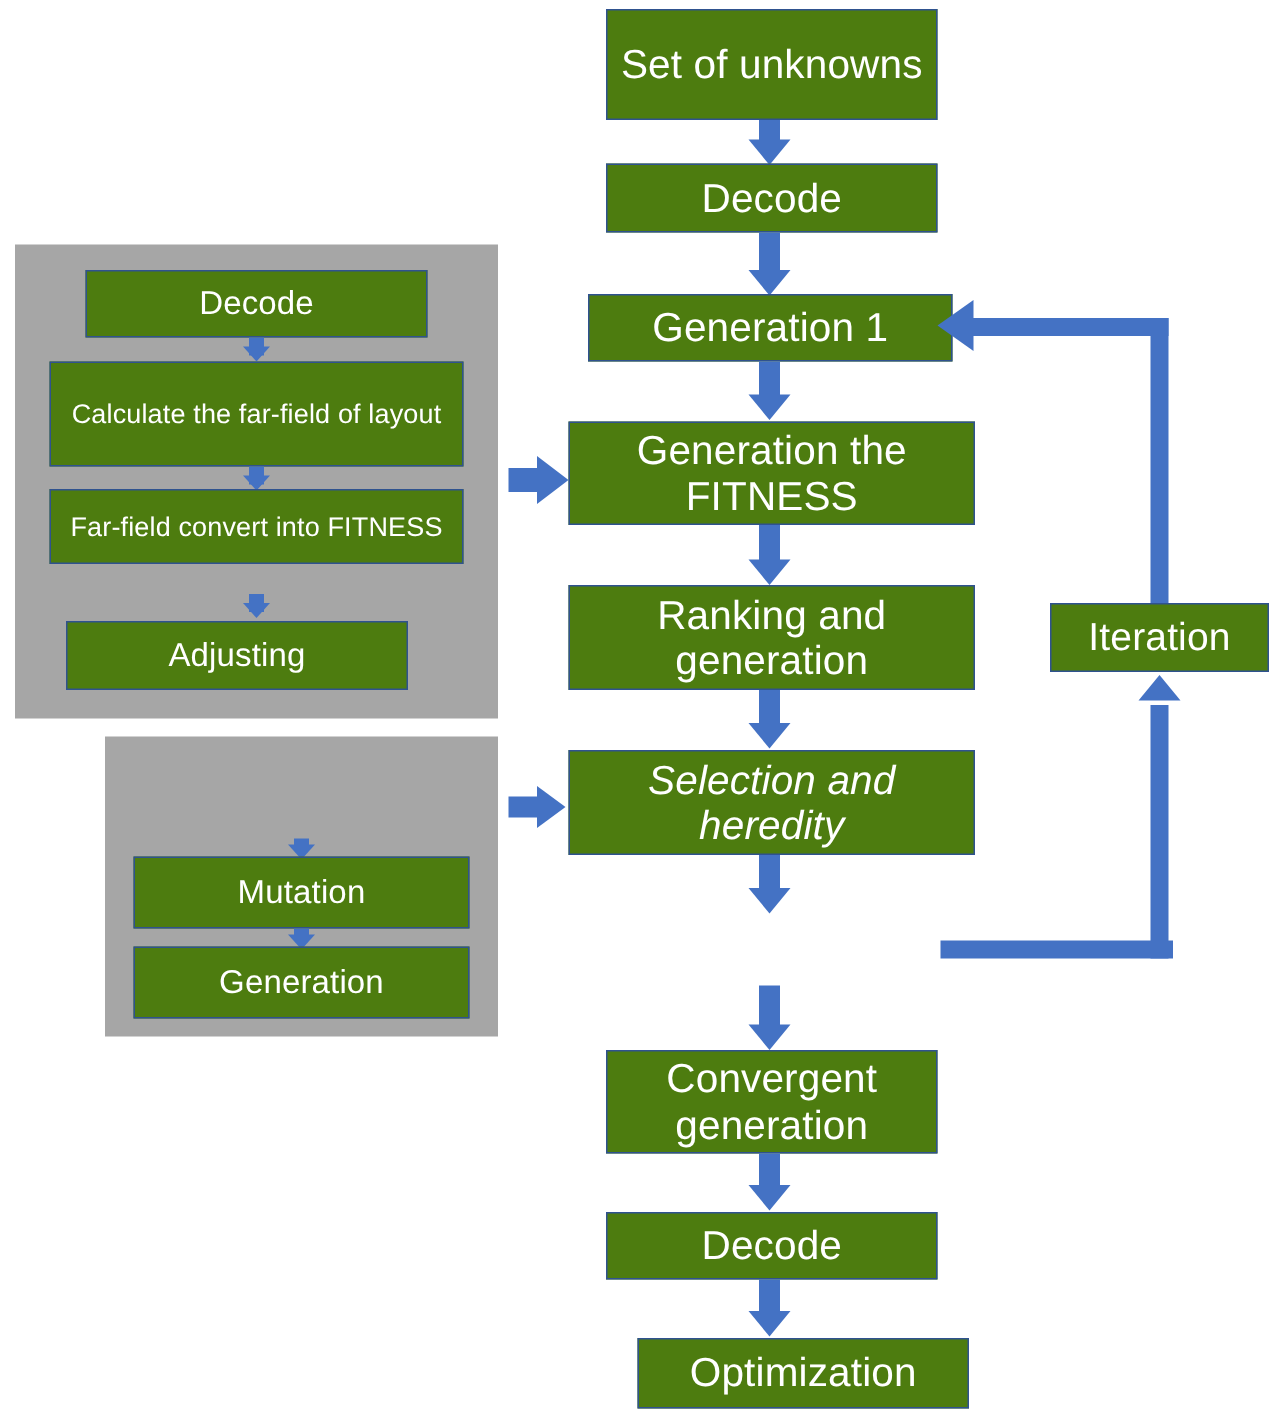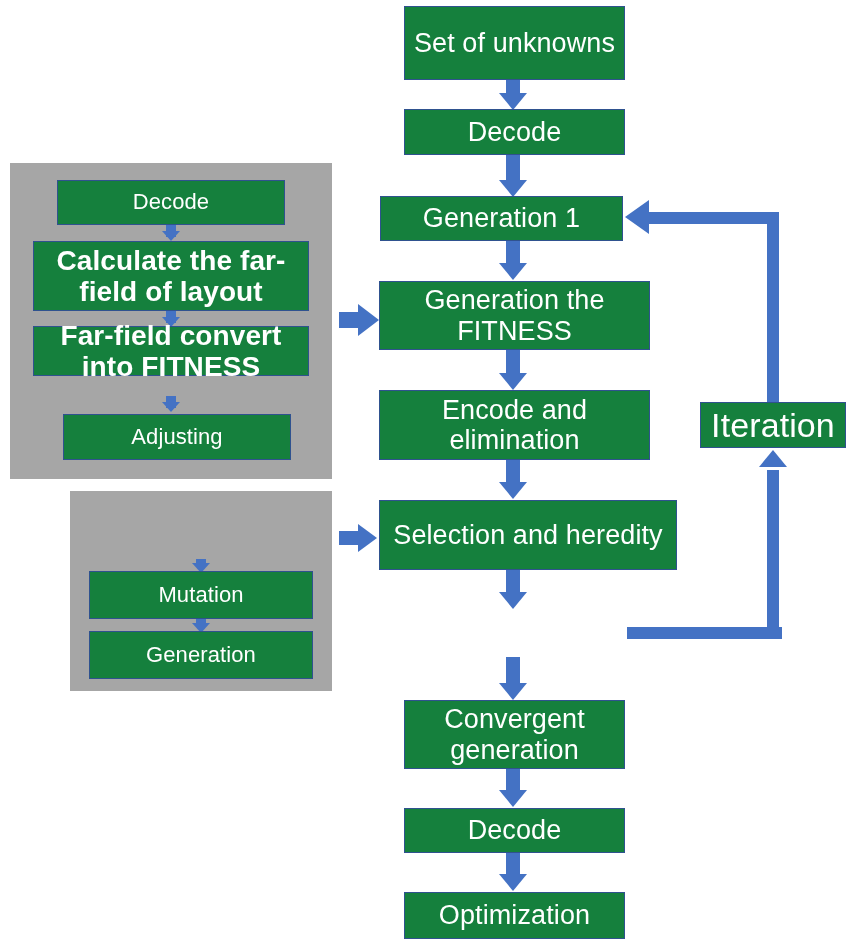--- a/index.html
+++ b/index.html
@@ -18,35 +18,35 @@
     overflow: hidden;
   }
   .gray-panel {
     position: absolute;
     background: #a6a6a6;
     box-sizing: border-box;
   }
   .node {
     position: absolute;
     box-sizing: border-box;
-    background: #15803d;
+    background: #4d7c0f;
     border: 1px solid #2f528f;
     color: #ffffff;
     display: flex;
     align-items: center;
     justify-content: center;
     text-align: center;
     line-height: 1.12;
     letter-spacing: 0.1px;
     padding: 0 4px;
   }
   .node.main      { font-size: 27px; }
-  .node.sub-large { font-size: 28px; font-weight: bold; }
+  .node.sub-large { font-size: 18px; }
   .node.sub-small { font-size: 22px; }
-  .node.iter      { font-size: 34px; }
+  .node.iter      { font-size: 26px; }
 
   
   .line {
     position: absolute;
     background: #4472c4;
   }
   .arrow-down {
     position: absolute;
     width: 0; height: 0;
     border-left: 14px solid transparent;
@@ -74,55 +74,55 @@
   <div class="node main" style="left:404px; top:6px; width:221px; height:74px;">Set of unknowns</div>
 
   <div class="line" style="left:506px; top:80px; width:14px; height:18px;"></div>
   <div class="arrow-down" style="left:499px; top:93px;"></div>
 
   <div class="node main" style="left:404px; top:109px; width:221px; height:46px;">Decode</div>
 
   <div class="line" style="left:506px; top:155px; width:14px; height:30px;"></div>
   <div class="arrow-down" style="left:499px; top:180px;"></div>
 
-  <div class="node main" style="left:380px; top:196px; width:243px; height:45px;">Generation 1</div>
+  <div class="node main" style="left:392px; top:196px; width:243px; height:45px;">Generation 1</div>
 
   <div class="line" style="left:506px; top:241px; width:14px; height:26px;"></div>
   <div class="arrow-down" style="left:499px; top:263px;"></div>
 
   <div class="node main" style="left:379px; top:281px; width:271px; height:69px;">Generation the FITNESS</div>
 
   <div class="line" style="left:506px; top:350px; width:14px; height:27px;"></div>
   <div class="arrow-down" style="left:499px; top:373px;"></div>
 
-  <div class="node main" style="left:379px; top:390px; width:271px; height:70px;">Encode and elimination</div>
+  <div class="node main" style="left:379px; top:390px; width:271px; height:70px;">Ranking and generation</div>
 
   <div class="line" style="left:506px; top:460px; width:14px; height:26px;"></div>
   <div class="arrow-down" style="left:499px; top:482px;"></div>
 
-  <div class="node main" style="left:379px; top:500px; width:298px; height:70px;">Selection and heredity</div>
+  <div class="node main" style="left:379px; top:500px; width:271px; height:70px;font-style:italic;">Selection and heredity</div>
 
   <div class="line" style="left:506px; top:570px; width:14px; height:25px;"></div>
   <div class="arrow-down" style="left:499px; top:592px;"></div>
 
 
   <div class="line" style="left:506px; top:657px; width:14px; height:30px;"></div>
   <div class="arrow-down" style="left:499px; top:683px;"></div>
 
   <div class="node main" style="left:404px; top:700px; width:221px; height:69px;">Convergent generation</div>
 
   <div class="line" style="left:506px; top:769px; width:14px; height:25px;"></div>
   <div class="arrow-down" style="left:499px; top:790px;"></div>
 
   <div class="node main" style="left:404px; top:808px; width:221px; height:45px;">Decode</div>
 
   <div class="line" style="left:506px; top:853px; width:14px; height:25px;"></div>
   <div class="arrow-down" style="left:499px; top:874px;"></div>
 
-  <div class="node main" style="left:404px; top:892px; width:221px; height:47px;">Optimization</div>
+  <div class="node main" style="left:425px; top:892px; width:221px; height:47px;">Optimization</div>
 
   <div class="line" style="left:627px; top:627px; width:155px; height:12px;"></div>
   <div class="line" style="left:767px; top:470px; width:12px; height:169px;"></div>
   <div class="arrow-up" style="left:759px; top:450px;"></div>
 
   <div class="node iter" style="left:700px; top:402px; width:146px; height:46px;">Iteration</div>
 
   <div class="line" style="left:767px; top:212px; width:12px; height:190px;"></div>
   <div class="line" style="left:648px; top:212px; width:131px; height:12px;"></div>
   <div style="position:absolute; left:625px; top:200px; width:0; height:0;
@@ -139,21 +139,21 @@
   <div class="node sub-large" style="left:33px; top:241px; width:276px; height:70px;">Calculate the far-field of layout</div>
 
   <div class="line" style="left:166px; top:311px; width:10px; height:12px;"></div>
   <div class="arrow-down thin" style="left:162px; top:317px;"></div>
 
   <div class="node sub-large" style="left:33px; top:326px; width:276px; height:50px;">Far-field convert into FITNESS</div>
 
   <div class="line" style="left:166px; top:396px; width:10px; height:12px;"></div>
   <div class="arrow-down thin" style="left:162px; top:402px;"></div>
 
-  <div class="node sub-small" style="left:63px; top:414px; width:228px; height:46px;text-align:center;">Adjusting</div>
+  <div class="node sub-small" style="left:44px; top:414px; width:228px; height:46px;text-align:center;">Adjusting</div>
 
   <div class="line" style="left:339px; top:312px; width:22px; height:16px;"></div>
   <div style="position:absolute; left:358px; top:304px; width:0; height:0;
               border-top:16px solid transparent; border-bottom:16px solid transparent;
               border-left:21px solid #4472c4;"></div>
 
   <div class="gray-panel" style="left:70px; top:491px; width:262px; height:200px;"></div>
 
 
   <div class="line" style="left:196px; top:559px; width:10px; height:8px;"></div>

